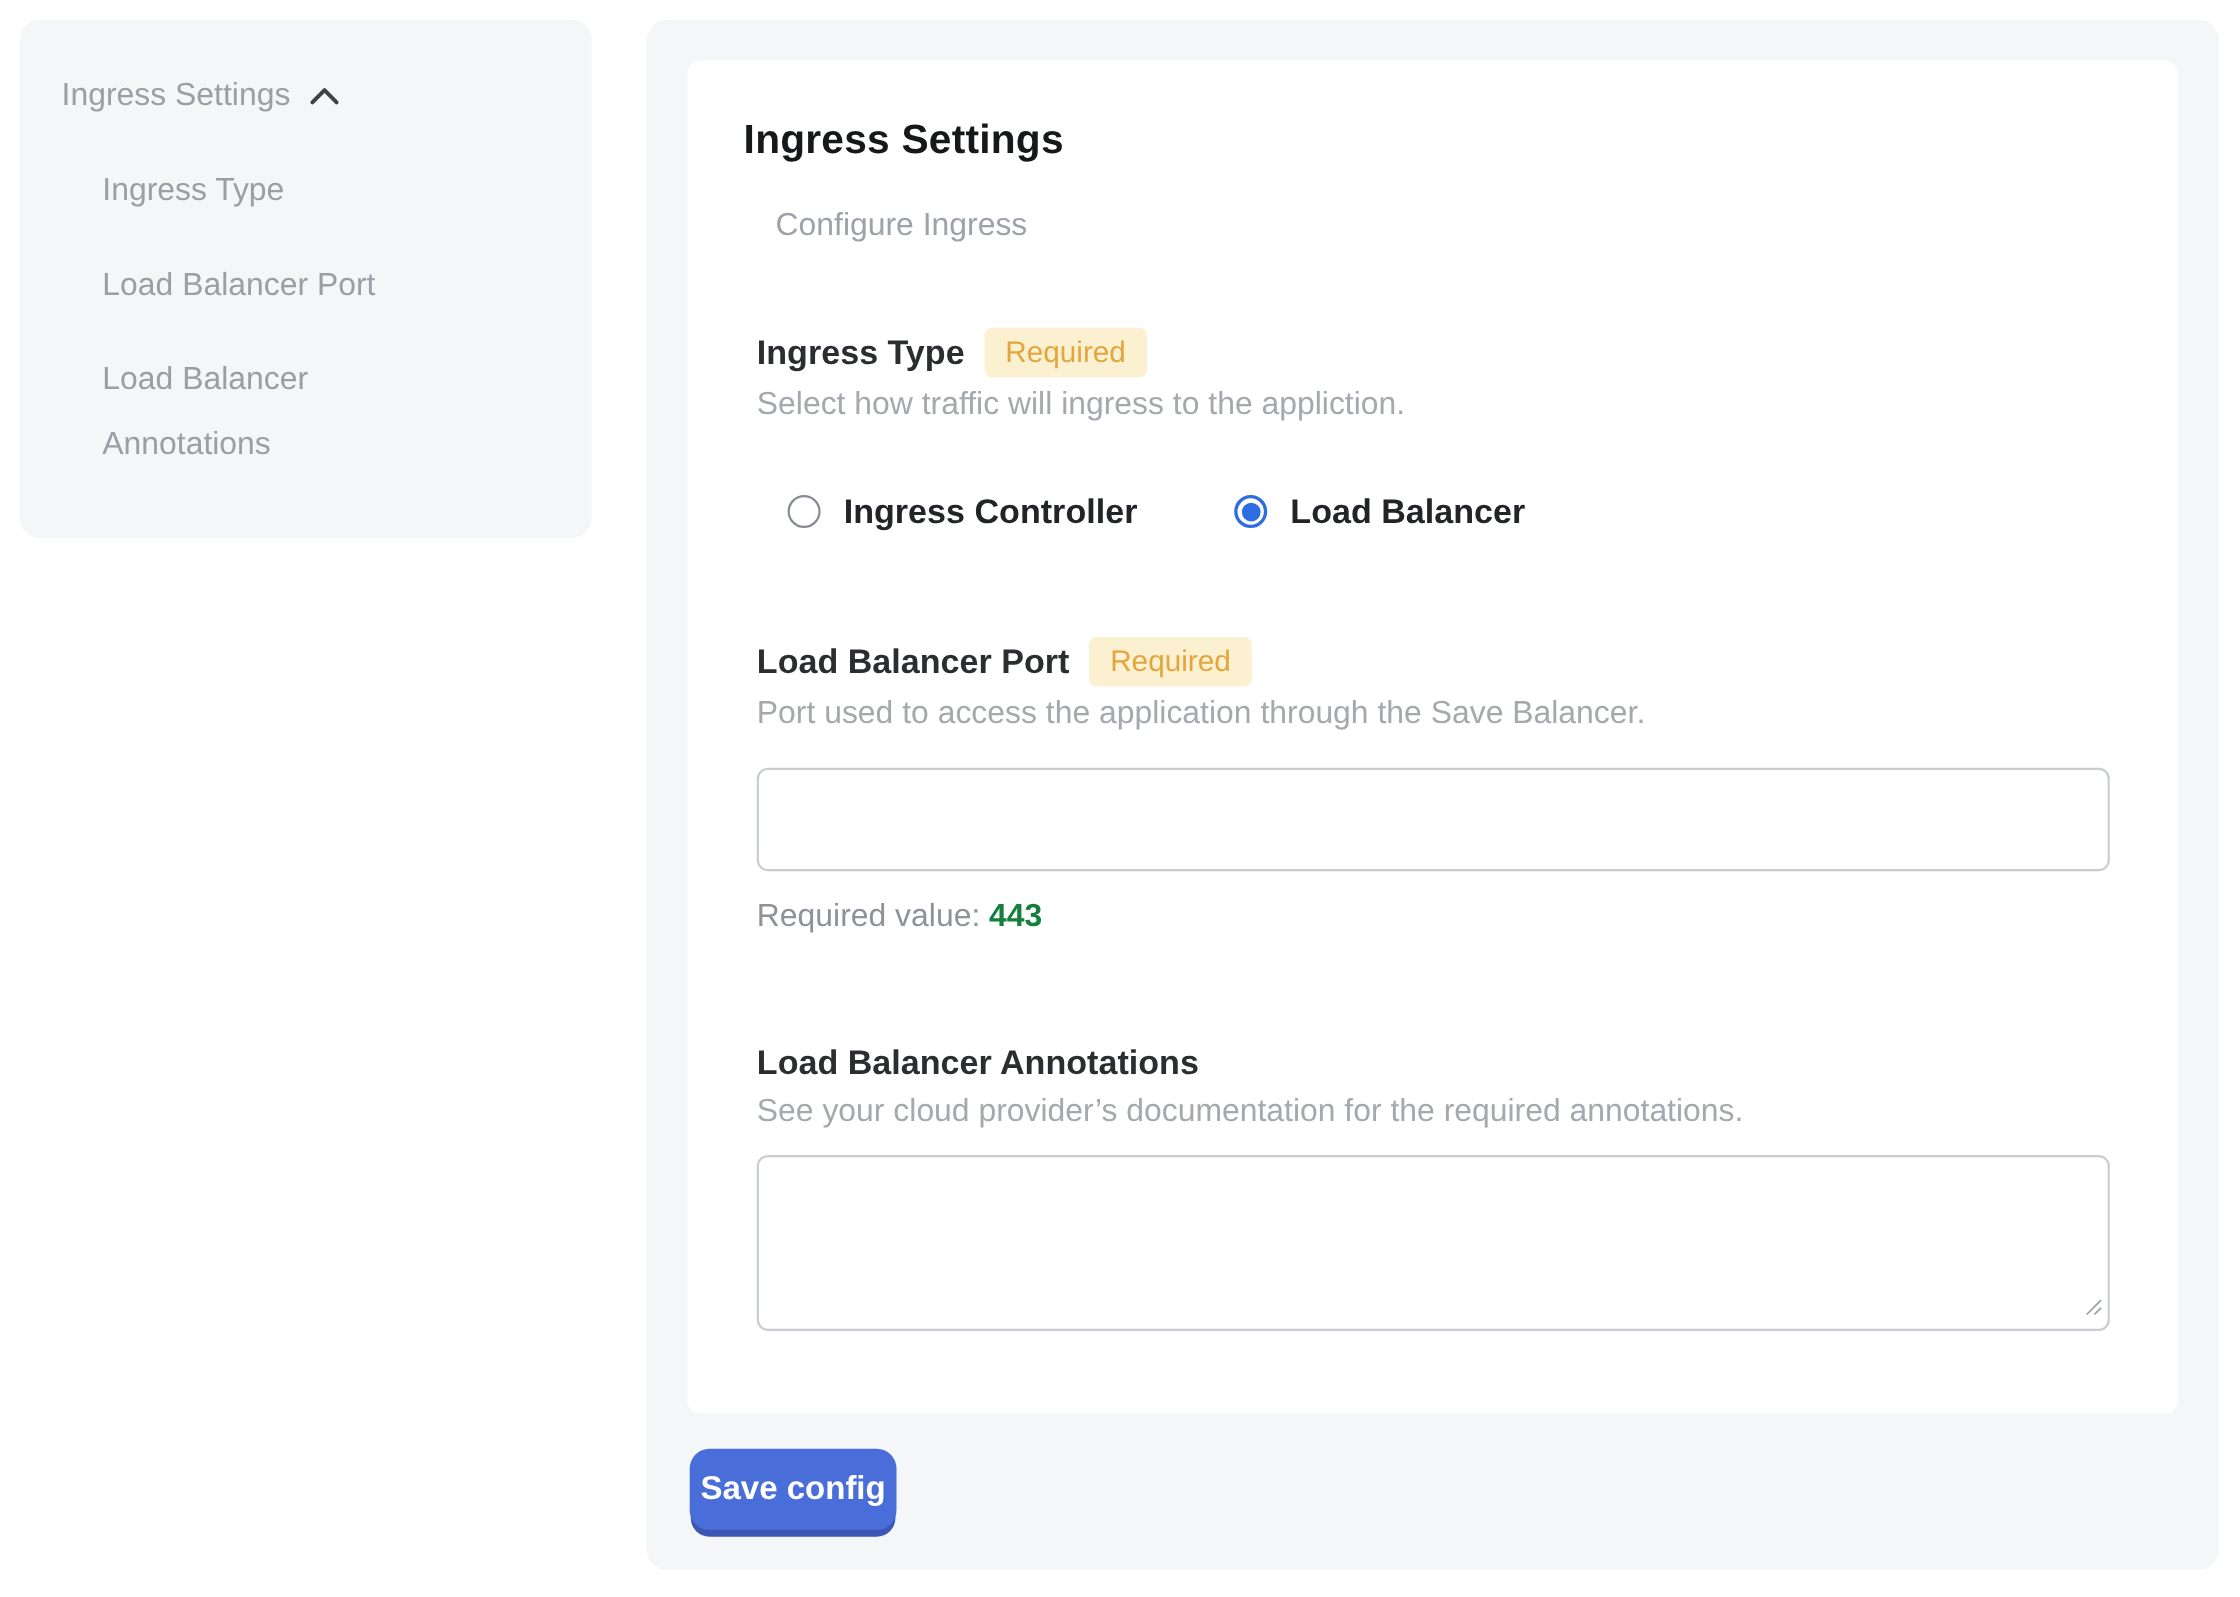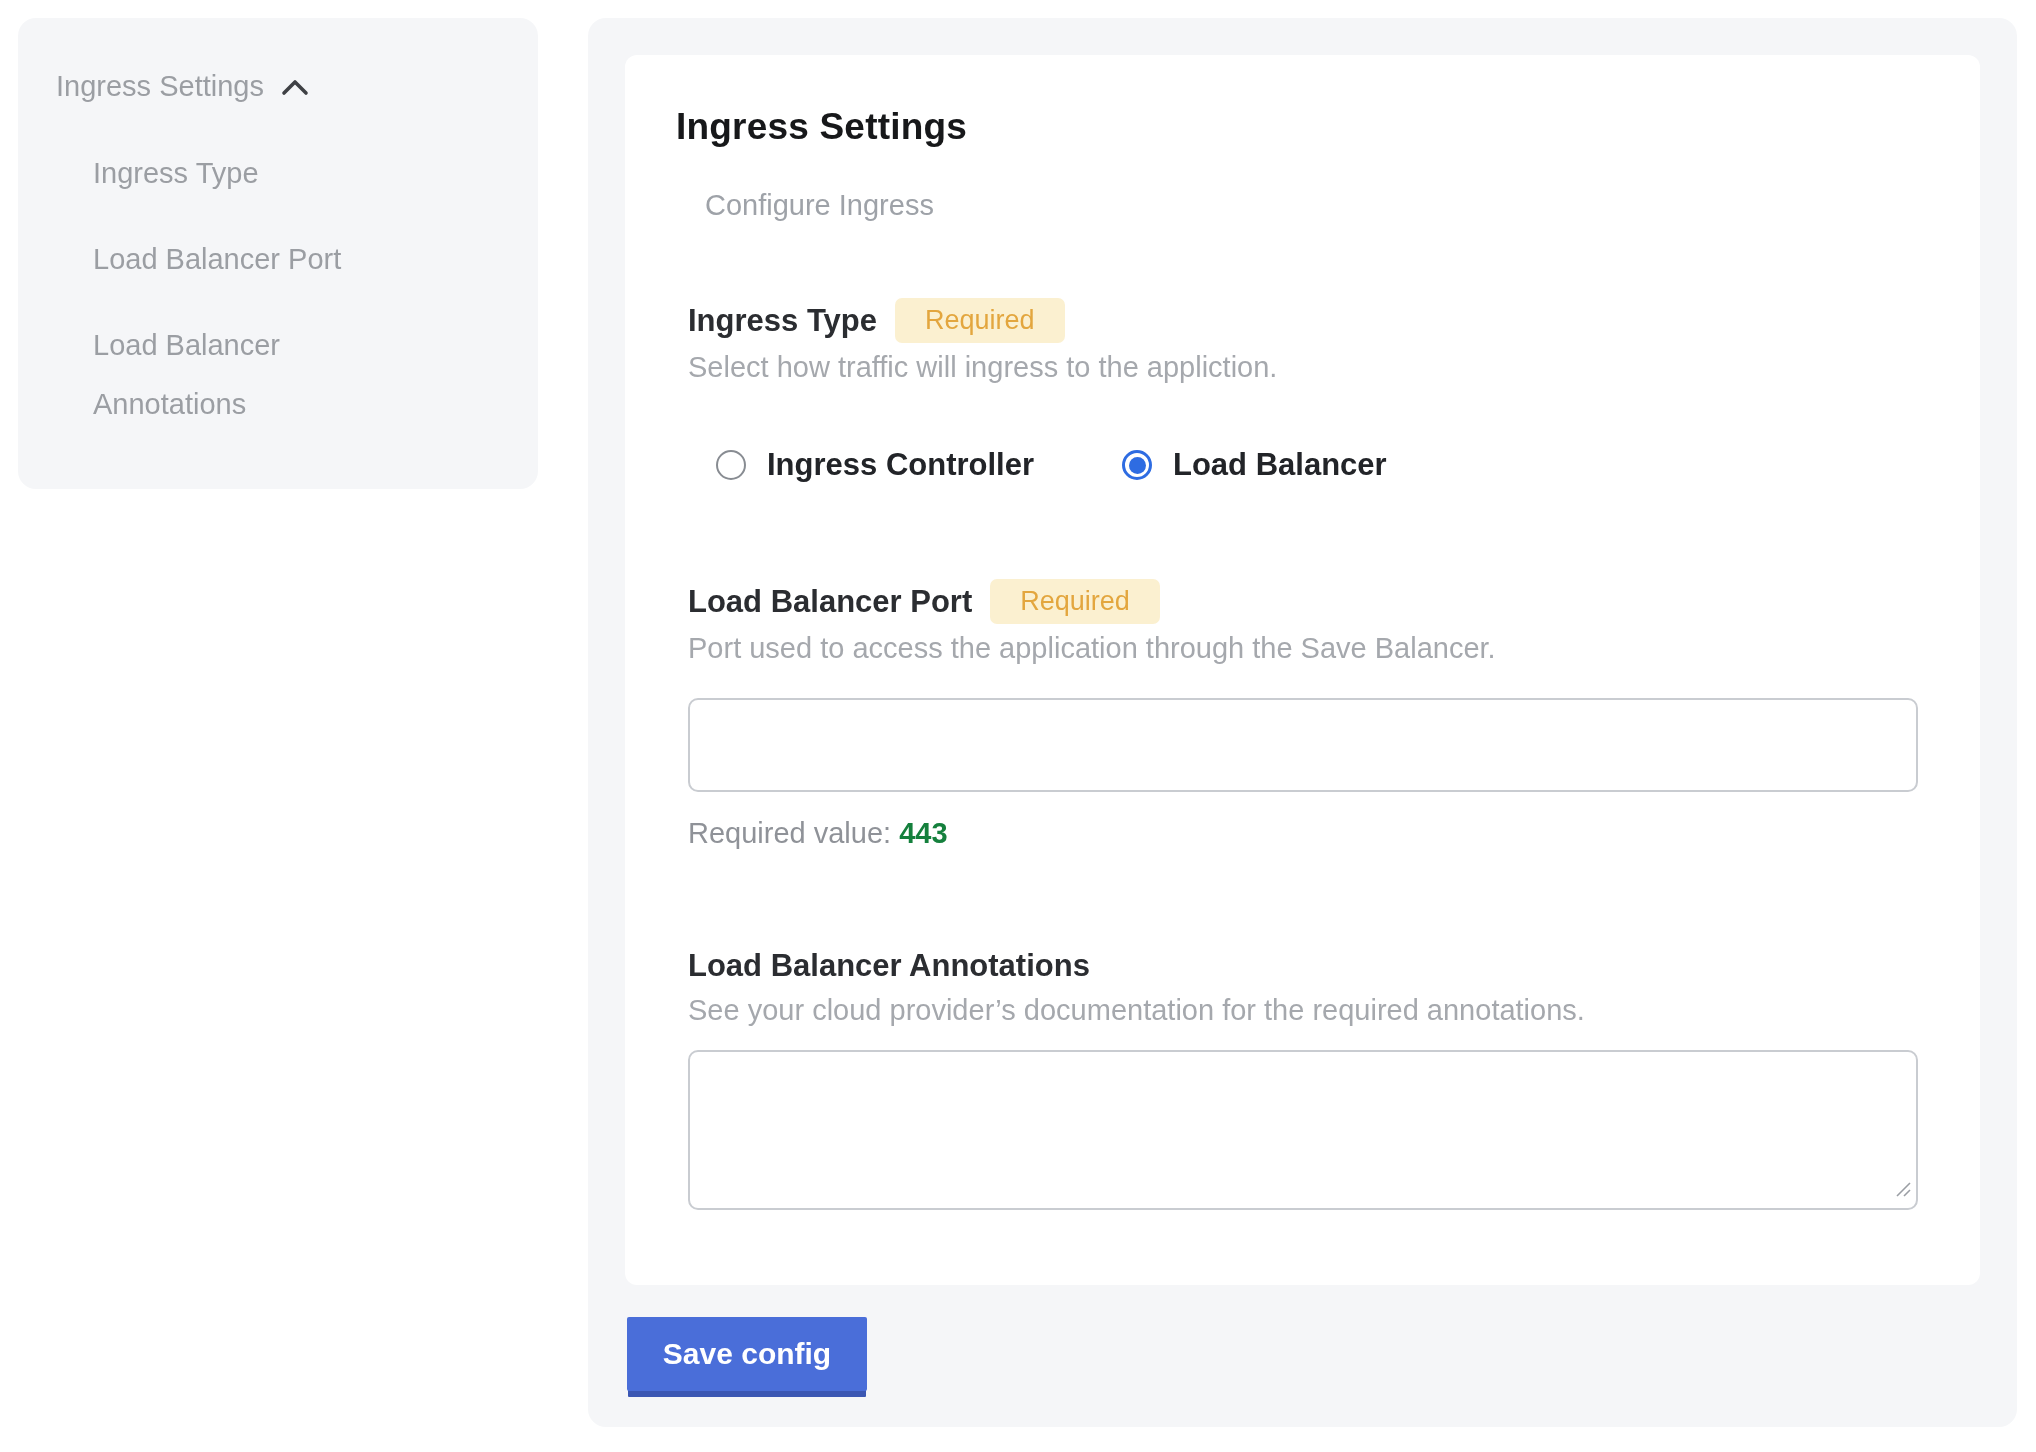--- a/index.html
+++ b/index.html
@@ -86,21 +86,21 @@
     line-height: 40px;
     font-weight: 600;
     color: #2b2d31;
   }
   .badge {
     background: #fbf0d0;
     color: #e3a63e;
     font-size: 27px;
     font-weight: 500;
     line-height: 27px;
-    padding: 9px 30px;
+    padding: 9px 19px;
     border-radius: 7px;
   }
   .section-desc {
     margin-top: 6px;
     font-size: 29px;
     line-height: 36px;
     color: #a5a8ad;
   }
 
   
@@ -189,24 +189,24 @@
   .resize-handle {
     position: absolute;
     right: 6px; bottom: 8px;
     cursor: nwse-resize;
   }
 
   
   .save-btn {
     position: absolute;
     left: 39px; top: 1299px;
-    width: 240px; height: 74px;
+    width: 188px; height: 74px;
     background: #4a6ed9;
     border: none;
-    border-radius: 2px;
+    border-radius: 18px;
     box-shadow: 0 7px 0 -1px #3b57b3;
     color: #ffffff;
     font-family: "Liberation Sans", sans-serif;
     font-size: 30px;
     font-weight: 700;
     cursor: pointer;
   }
 </style>
 </head>
 <body>

